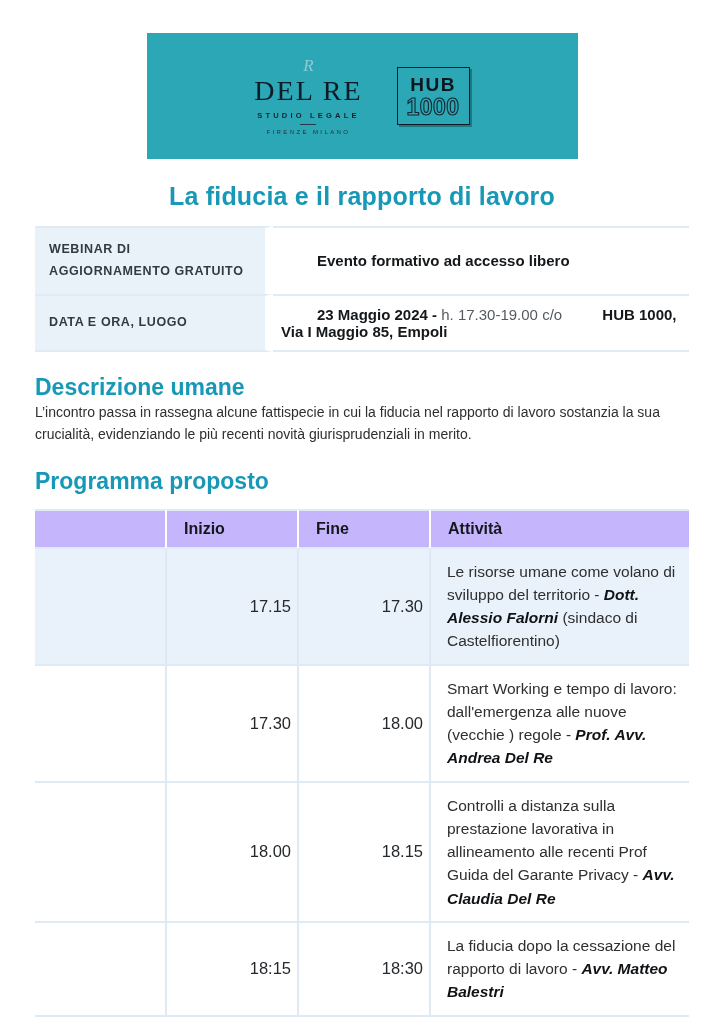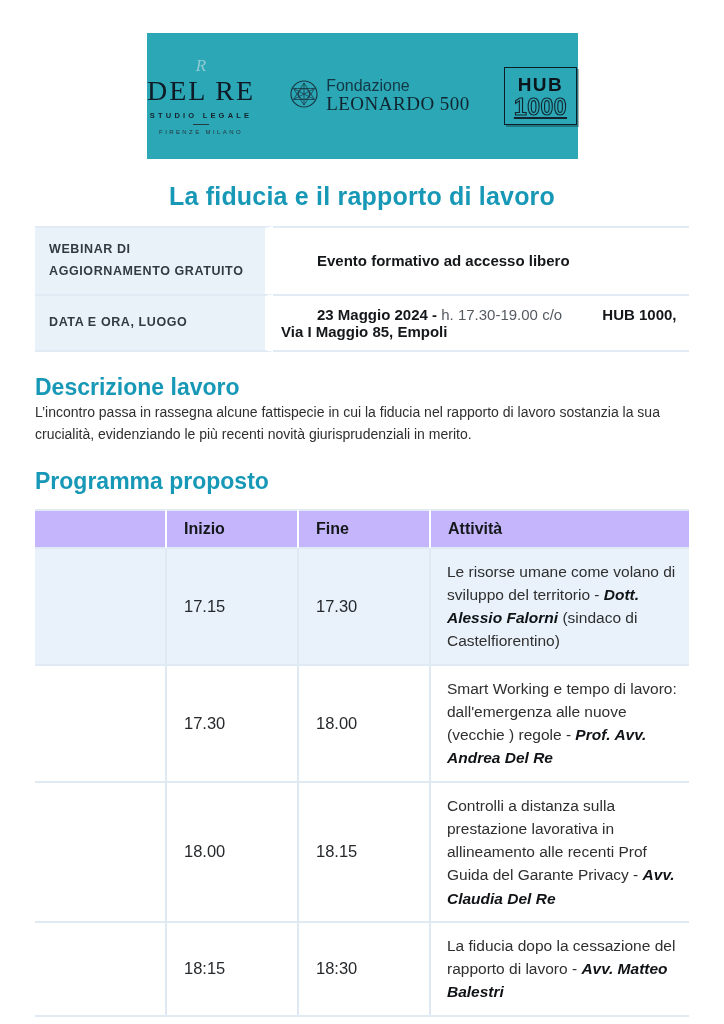--- a/index.html
+++ b/index.html
@@ -39,21 +39,21 @@
   .leonardo-line1 { font-size: 16px; color: #143745; }
   .leonardo-line2 { font-family: "Liberation Serif", serif; font-size: 19px; color: #10242f; letter-spacing: 0.5px; }
 
   .hub-logo {
     border: 1.5px solid #0d1d27; padding: 7px 9px 5px; text-align: center;
     line-height: 1; box-shadow: 2px 2px 0 rgba(13,29,39,0.35);
   }
   .hub-line1 { font-size: 19px; font-weight: bold; letter-spacing: 1.5px; color: #0b161d; }
   .hub-line2 {
     font-size: 23px; font-weight: bold; letter-spacing: 0.5px; margin-top: 2px;
-    color: transparent; text-decoration: underline; -webkit-text-stroke: 1.1px #13242e;
+    color: transparent; -webkit-text-stroke: 1.1px #13242e;
   }
 
   
   .page-title {
     margin-top: 23px;
     text-align: center;
     font-size: 25px; font-weight: bold;
     color: #1798B6;
     letter-spacing: 0.2px;
   }
@@ -108,20 +108,21 @@
     font-size: 16px; color: #15181b;
     padding: 9px 10px 9px 17px;
   }
   .program-table thead th + th { border-left: 2px solid #ffffff; }
   .col-spacer { width: 103px; }
   .col-time { width: 103px; }
   td.cell-time {
     font-size: 16.5px; color: #26292c;
     padding: 12px 6px 12px 17px;
     border-left: 2px solid #dfe9f4;
+    text-align: right;
   }
   td.cell-activity {
     padding: 11px 12px 11px 16px;
     line-height: 1.5;
     border-left: 2px solid #dfe9f4;
     color: #2f2f2f;
   }
   tr.row-highlight td { background: #e9f2fb; }
   .speaker { font-weight: bold; font-style: italic; color: #101316; }
 </style>
@@ -130,33 +131,20 @@
 
 <div class="banner">
   <div class="delre-logo">
     <div class="delre-monogram">R</div>
     <div class="delre-name">DEL RE</div>
     <div class="delre-sub">STUDIO LEGALE</div>
     <div class="delre-divider"></div>
     <div class="delre-cities">FIRENZE MILANO</div>
   </div>
 
-  <div class="leonardo-logo">
-    <span>
-      <svg width="30" height="30" viewBox="0 0 30 30">
-        <circle cx="15" cy="15" r="13" fill="none" stroke="#1b3a47" stroke-width="1.2"></circle>
-        <circle cx="15" cy="15" r="5.5" fill="none" stroke="#1b3a47" stroke-width="1"></circle>
-        <path d="M15 4 L15 26 M4.5 9.5 L25.5 20.5 M25.5 9.5 L4.5 20.5 M15 4 L25.5 20.5 L4.5 20.5 Z M15 26 L4.5 9.5 L25.5 9.5 Z" fill="none" stroke="#1b3a47" stroke-width="0.8"></path>
-      </svg>
-    </span>
-    <span class="leonardo-text">
-      <div class="leonardo-line1">Fondazione</div>
-      <div class="leonardo-line2">LEONARDO 500</div>
-    </span>
-  </div>
 
   <div class="hub-logo">
     <div class="hub-line1">HUB</div>
     <div class="hub-line2">1000</div>
   </div>
 </div>
 
 <div class="page-title">La fiducia e il rapporto di lavoro</div>
 
 <div class="content">
@@ -171,21 +159,21 @@
       </tr>
       <tr>
         <td class="info-label">DATA E ORA, LUOGO</td>
         <td class="info-value">
           <span class="b">23 Maggio 2024 - </span><span class="dim">h. 17.30-19.00 c/o </span><span class="b">HUB 1000, Via I Maggio 85, Empoli</span>
         </td>
       </tr>
     </tbody>
   </table>
 
-  <div class="section-heading">Descrizione lavoro</div>
+  <div class="section-heading">Descrizione umane</div>
   <div class="description-text">L’incontro passa in rassegna alcune fattispecie in cui la fiducia nel rapporto di lavoro sostanzia la sua crucialità, evidenziando le più recenti novità giurisprudenziali in merito.</div>
 
   <div class="section-heading">Programma proposto</div>
 
   <table class="program-table">
     <thead>
       <tr>
         <th class="col-spacer"></th>
         <th class="col-time">Inizio</th>
         <th class="col-time">Fine</th>

